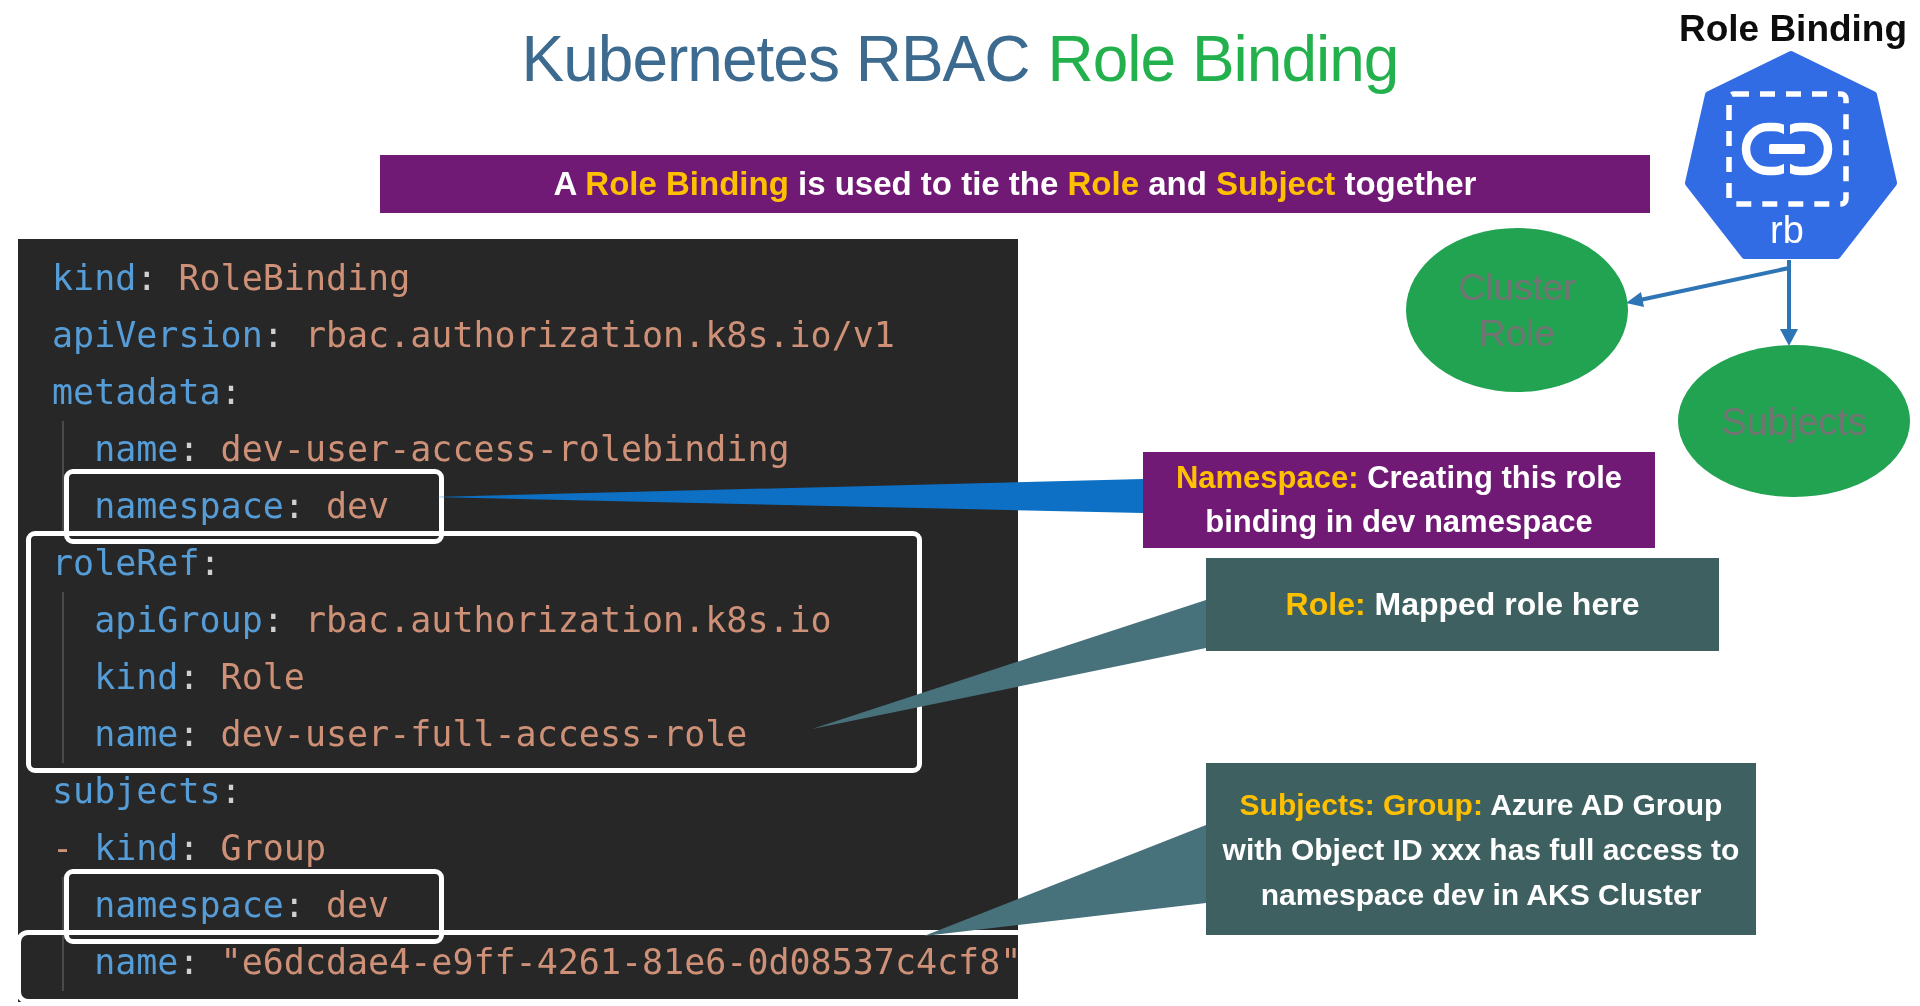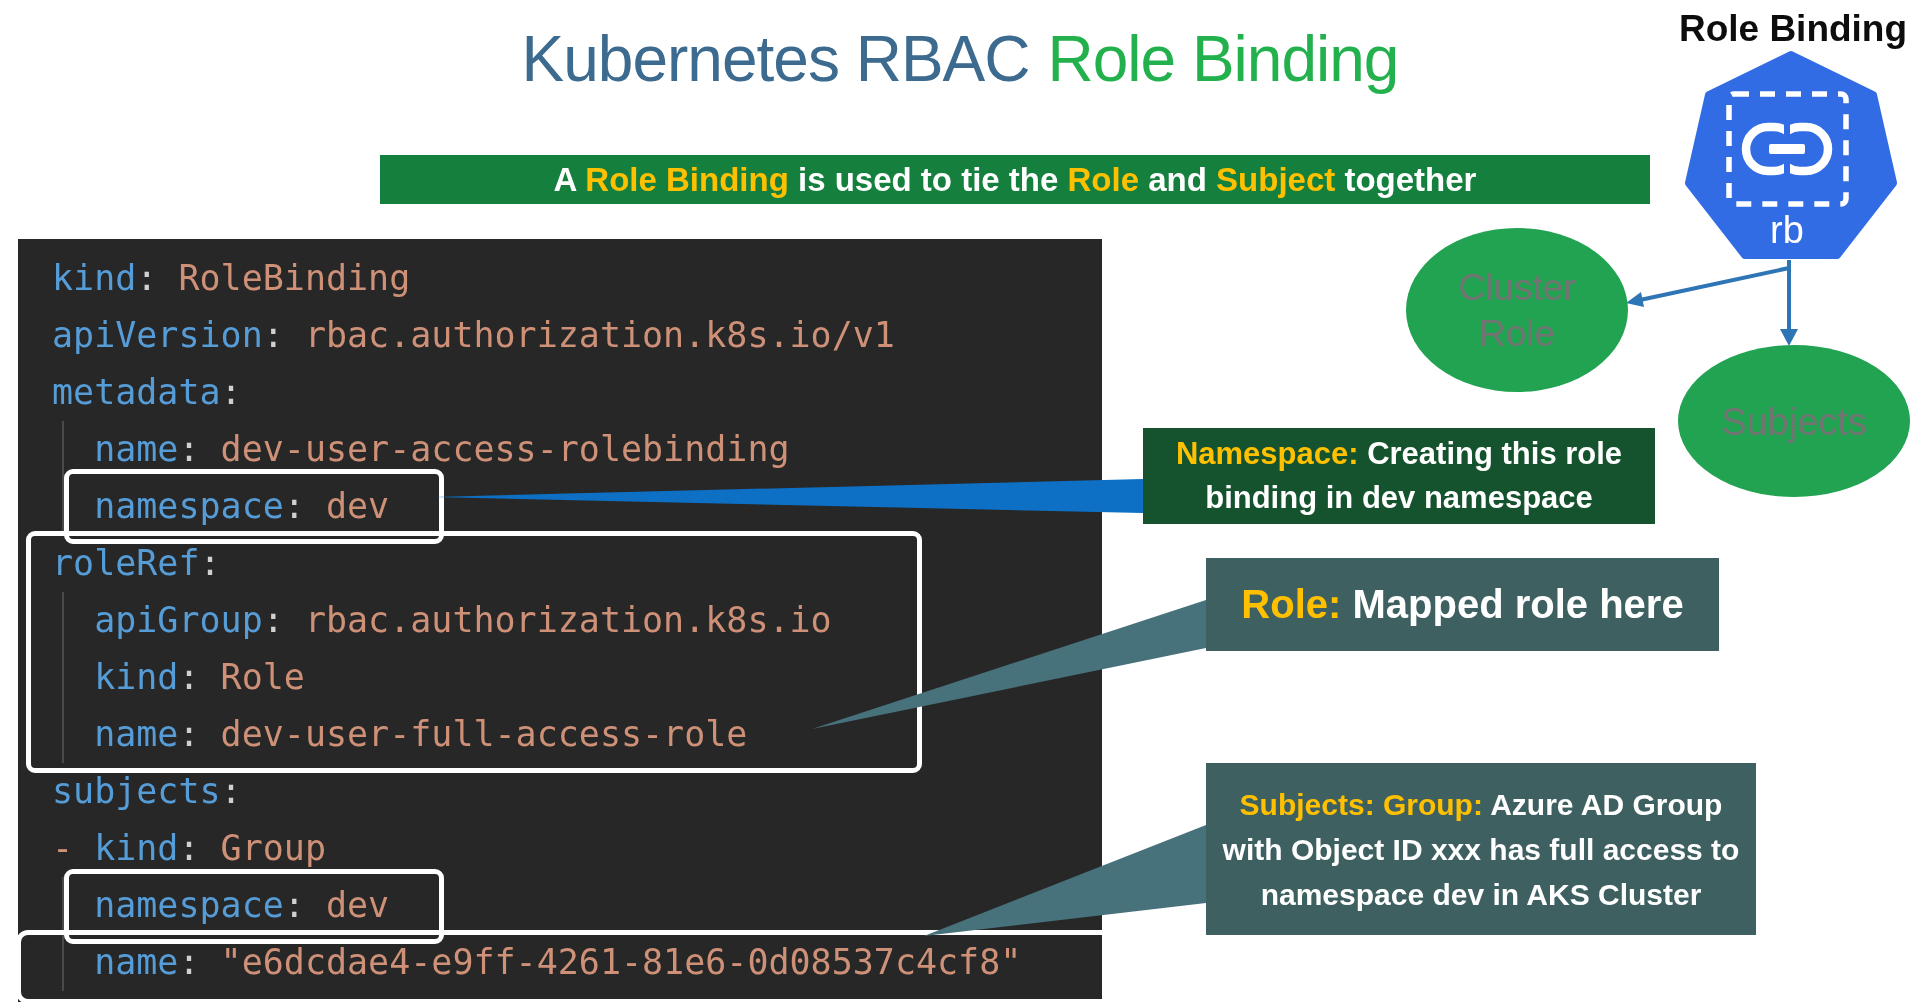--- a/index.html
+++ b/index.html
@@ -6,29 +6,29 @@
   body{width:1920px;height:1006px;position:relative;background:#ffffff;
        font-family:"Liberation Sans", sans-serif;overflow:hidden;}
 
   
   #title{position:absolute;left:355px;top:22px;width:1210px;text-align:center;
          font-size:64px;font-weight:400;letter-spacing:-1px;white-space:nowrap;}
   .title-primary{color:#3d6b8f;}
   .title-accent{color:#22b14c;margin-left:18px;}
 
   
-  #banner{position:absolute;left:380px;top:155px;width:1270px;height:49px;
-          background:#15803d;display:flex;align-items:center;justify-content:center;z-index:4;}
+  #banner{position:absolute;left:380px;top:155px;width:1270px;height:58px;
+          background:#701a75;display:flex;align-items:center;justify-content:center;z-index:4;}
   .banner-text{font-size:33px;font-weight:bold;text-align:center;white-space:pre-line;}
 
   .seg-gold{color:#ffc000;}
   .seg-white{color:#ffffff;}
 
   
-  #code{position:absolute;left:18px;top:239px;width:1084px;height:763px;
+  #code{position:absolute;left:18px;top:239px;width:1000px;height:763px;
         background:#272727;z-index:1;}
   #code-lines{padding:11px 0 0 34px;font-family:"DejaVu Sans Mono", monospace;
               font-size:35px;line-height:57px;white-space:pre;}
   .code-line{height:57px;}
   .tok-key{color:#569cd6;}
   .tok-p{color:#d0d0d0;}
   .tok-val{color:#ce9178;}
   .guide{position:absolute;left:44px;width:2px;background:#4a4a4a;}
   #guide-a{top:182px;height:114px;}
   #guide-b{top:353px;height:171px;}
@@ -40,24 +40,24 @@
   #box-roleref{left:26px;top:531px;width:886px;height:232px;}
   #box-ns2{left:64px;top:869px;width:370px;height:65px;}
   #box-name{left:16px;top:930px;width:1096px;height:64px;border-radius:12px;}
 
   
   #overlay{position:absolute;left:0;top:0;z-index:3;}
 
   
   .callout{position:absolute;display:flex;align-items:center;justify-content:center;z-index:4;}
   .callout-text{text-align:center;white-space:pre-line;font-weight:bold;}
-  #callout-ns{left:1143px;top:428px;width:512px;height:96px;background:#14532d;}
+  #callout-ns{left:1143px;top:452px;width:512px;height:96px;background:#701a75;}
   #callout-ns .callout-text{font-size:31px;line-height:44px;}
   #callout-role{left:1206px;top:558px;width:513px;height:93px;background:#3e6060;}
-  #callout-role .callout-text{font-size:40px;}
+  #callout-role .callout-text{font-size:32px;}
   #callout-subjects{left:1206px;top:763px;width:550px;height:172px;background:#3e6060;}
   #callout-subjects .callout-text{font-size:30px;line-height:45px;}
 
   
   .node-label{position:absolute;display:flex;align-items:center;justify-content:center;
               color:#737373;z-index:4;text-align:center;}
   #label-cluster-role{left:1432px;top:232px;width:170px;height:158px;font-size:37px;line-height:1.25;}
   #label-subjects{left:1678px;top:348px;width:232px;height:148px;font-size:38px;}
 
   

